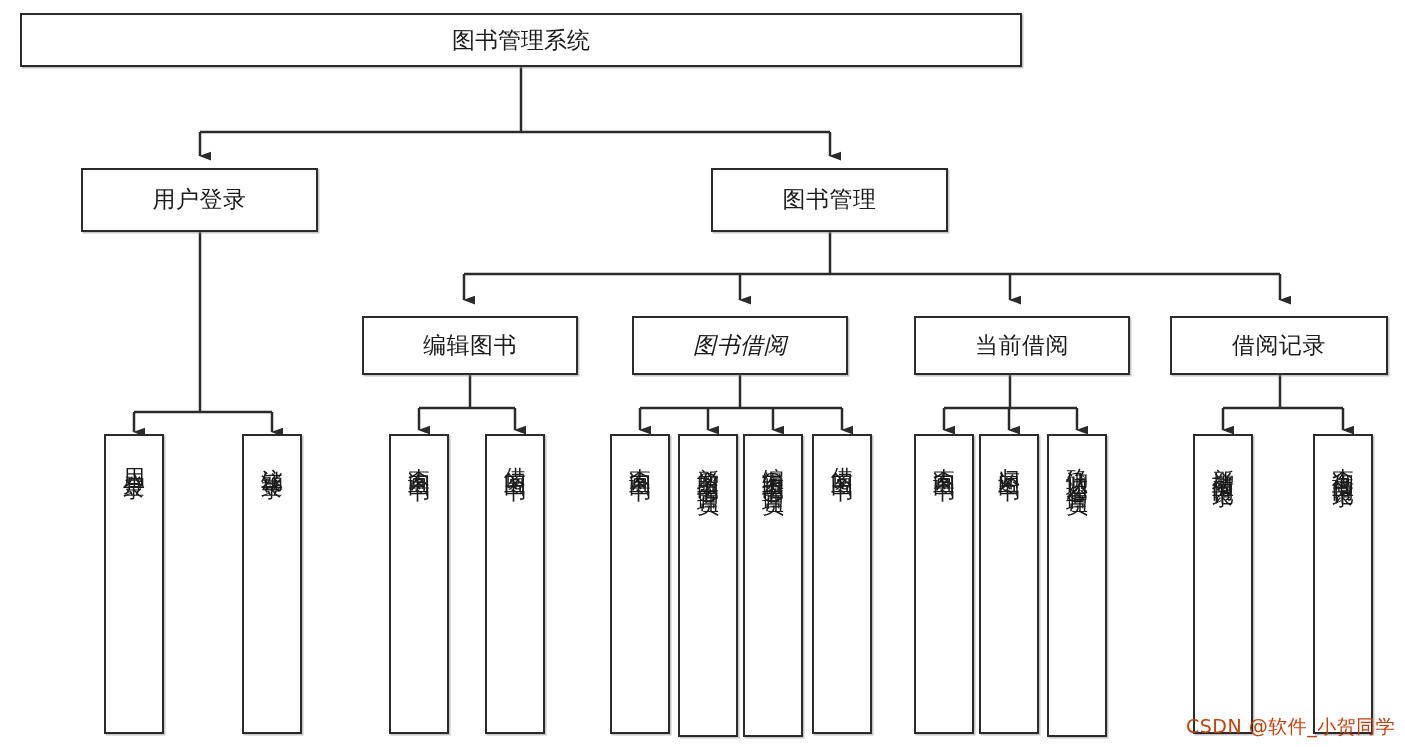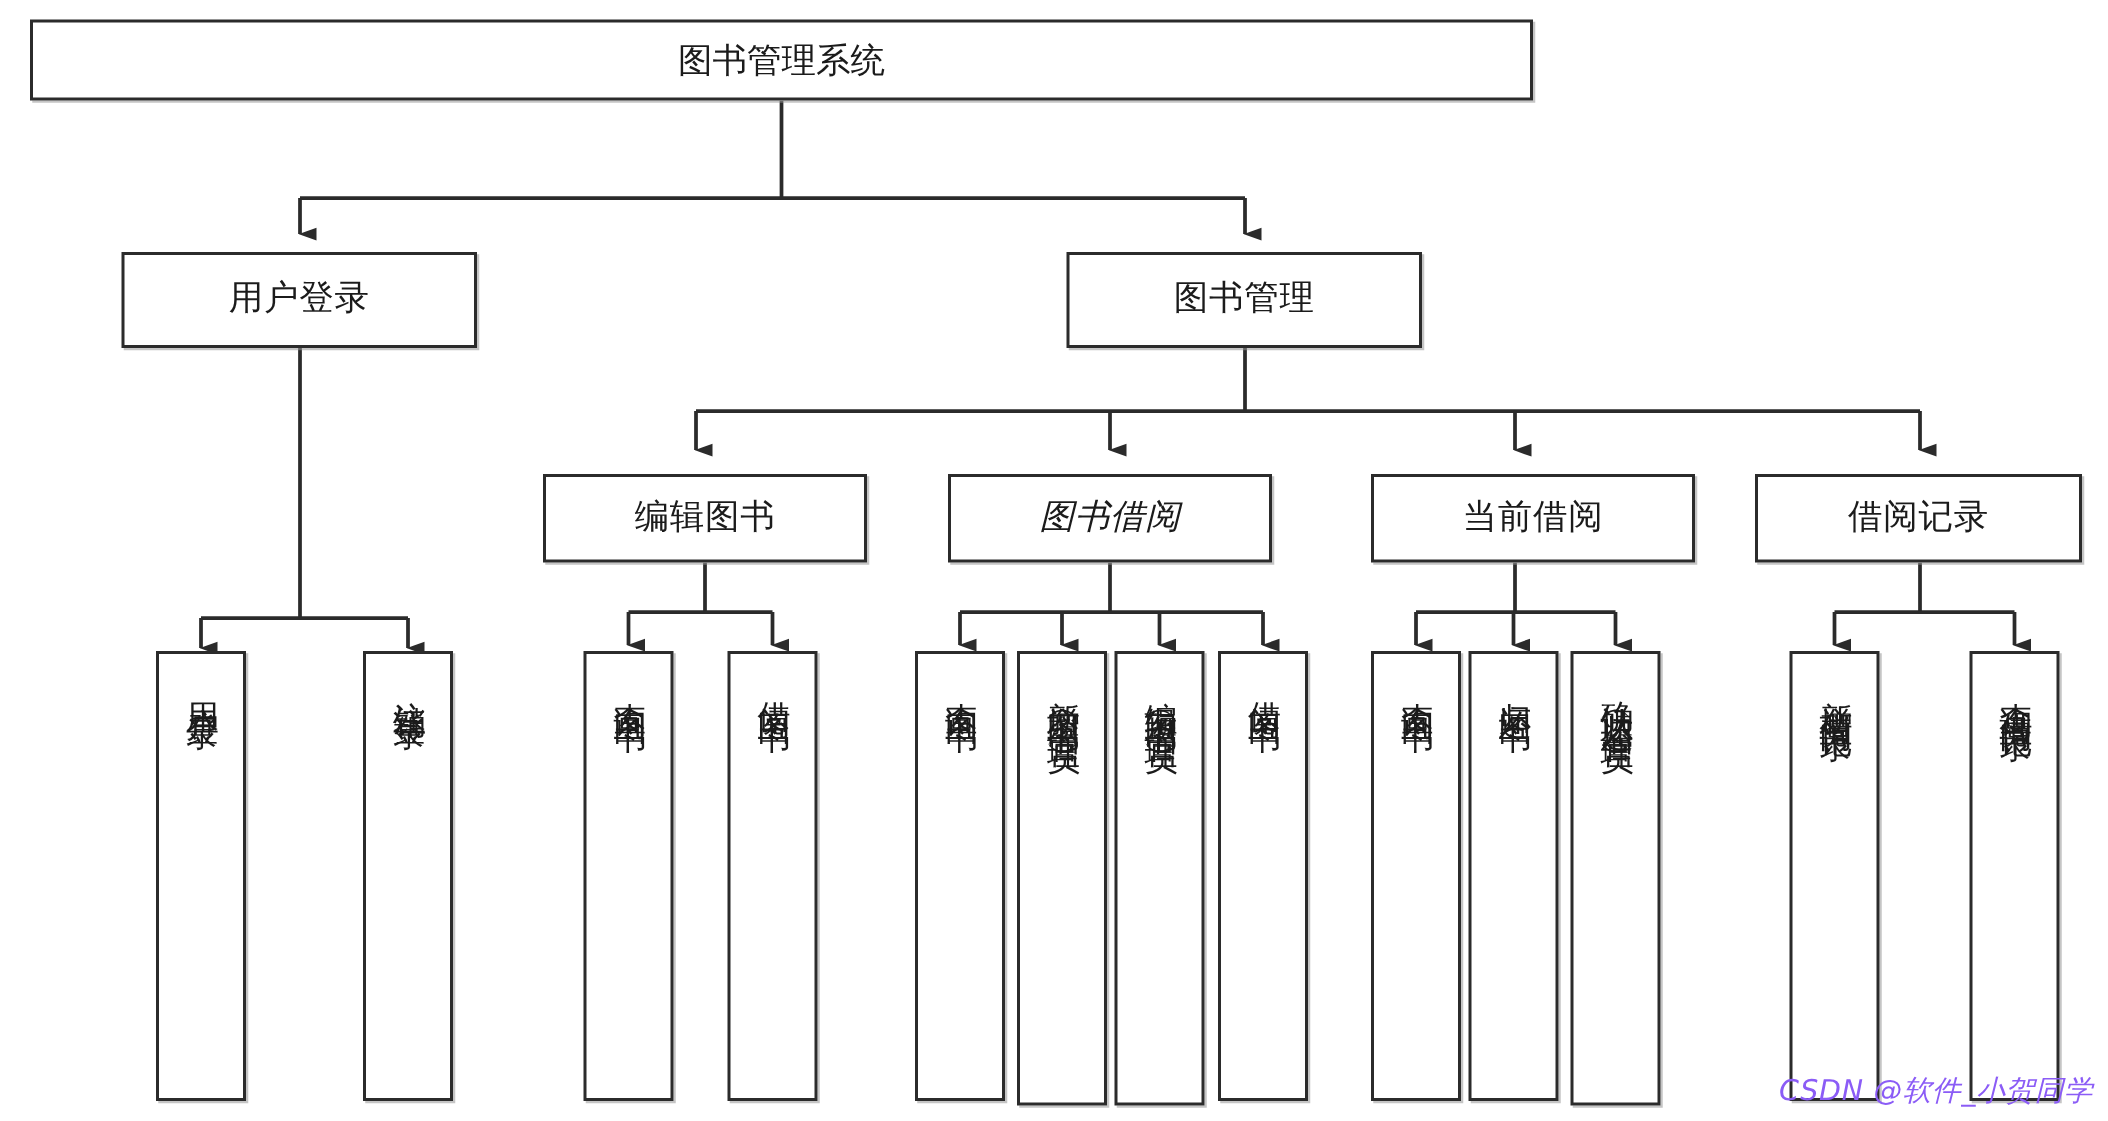--- a/index.html
+++ b/index.html
@@ -57,24 +57,23 @@
     text-orientation: upright;
     letter-spacing: 4px;
     line-height: 1;
     white-space: nowrap;
   }
   .watermark {
     position: absolute;
     left: 1186px;
     top: 714px;
     font-size: 19px;
-    color: #8b5cf6;
+    color: #c2410c;
     letter-spacing: 0.5px;
     white-space: nowrap;
-    font-style: italic;
   }
 </style>
 </head>
 <body>
 
 <div id="canvas">
 
   <svg class="wires" viewBox="0 0 1405 747" xmlns="http://www.w3.org/2000/svg">
     <defs>
       <marker id="arw" markerWidth="10" markerHeight="12" refX="4.6" refY="11" orient="auto" markerUnits="userSpaceOnUse">

